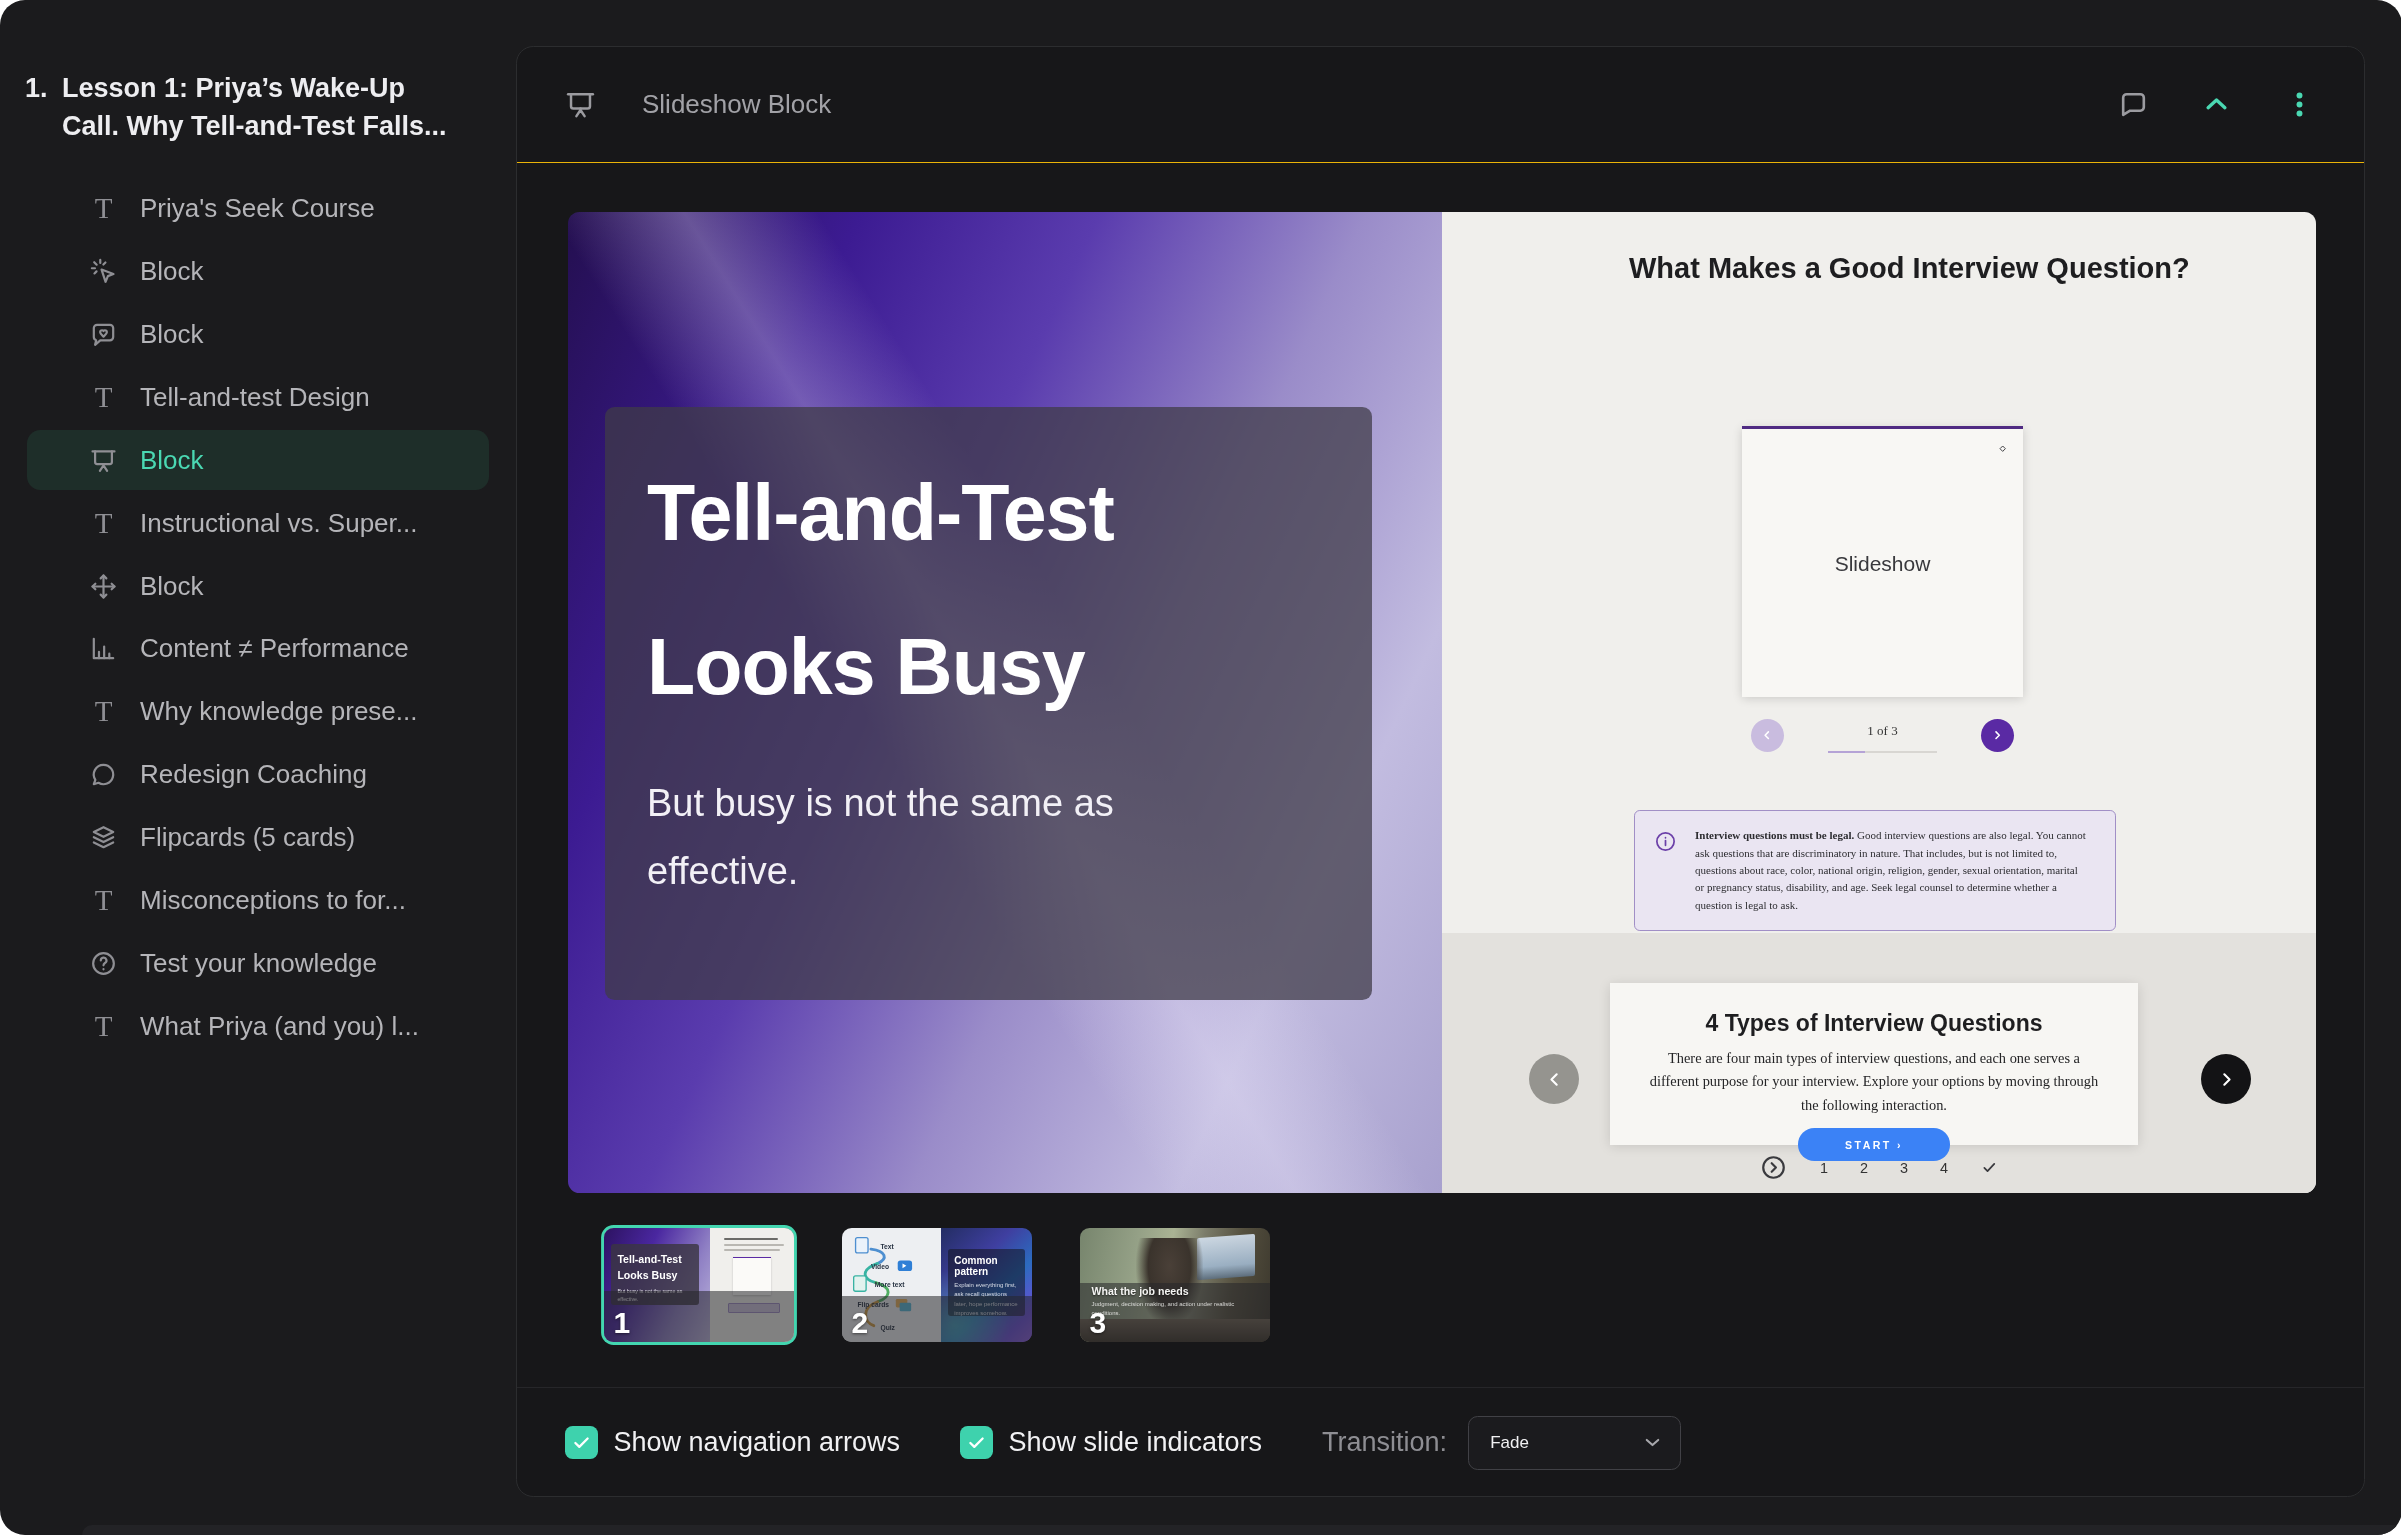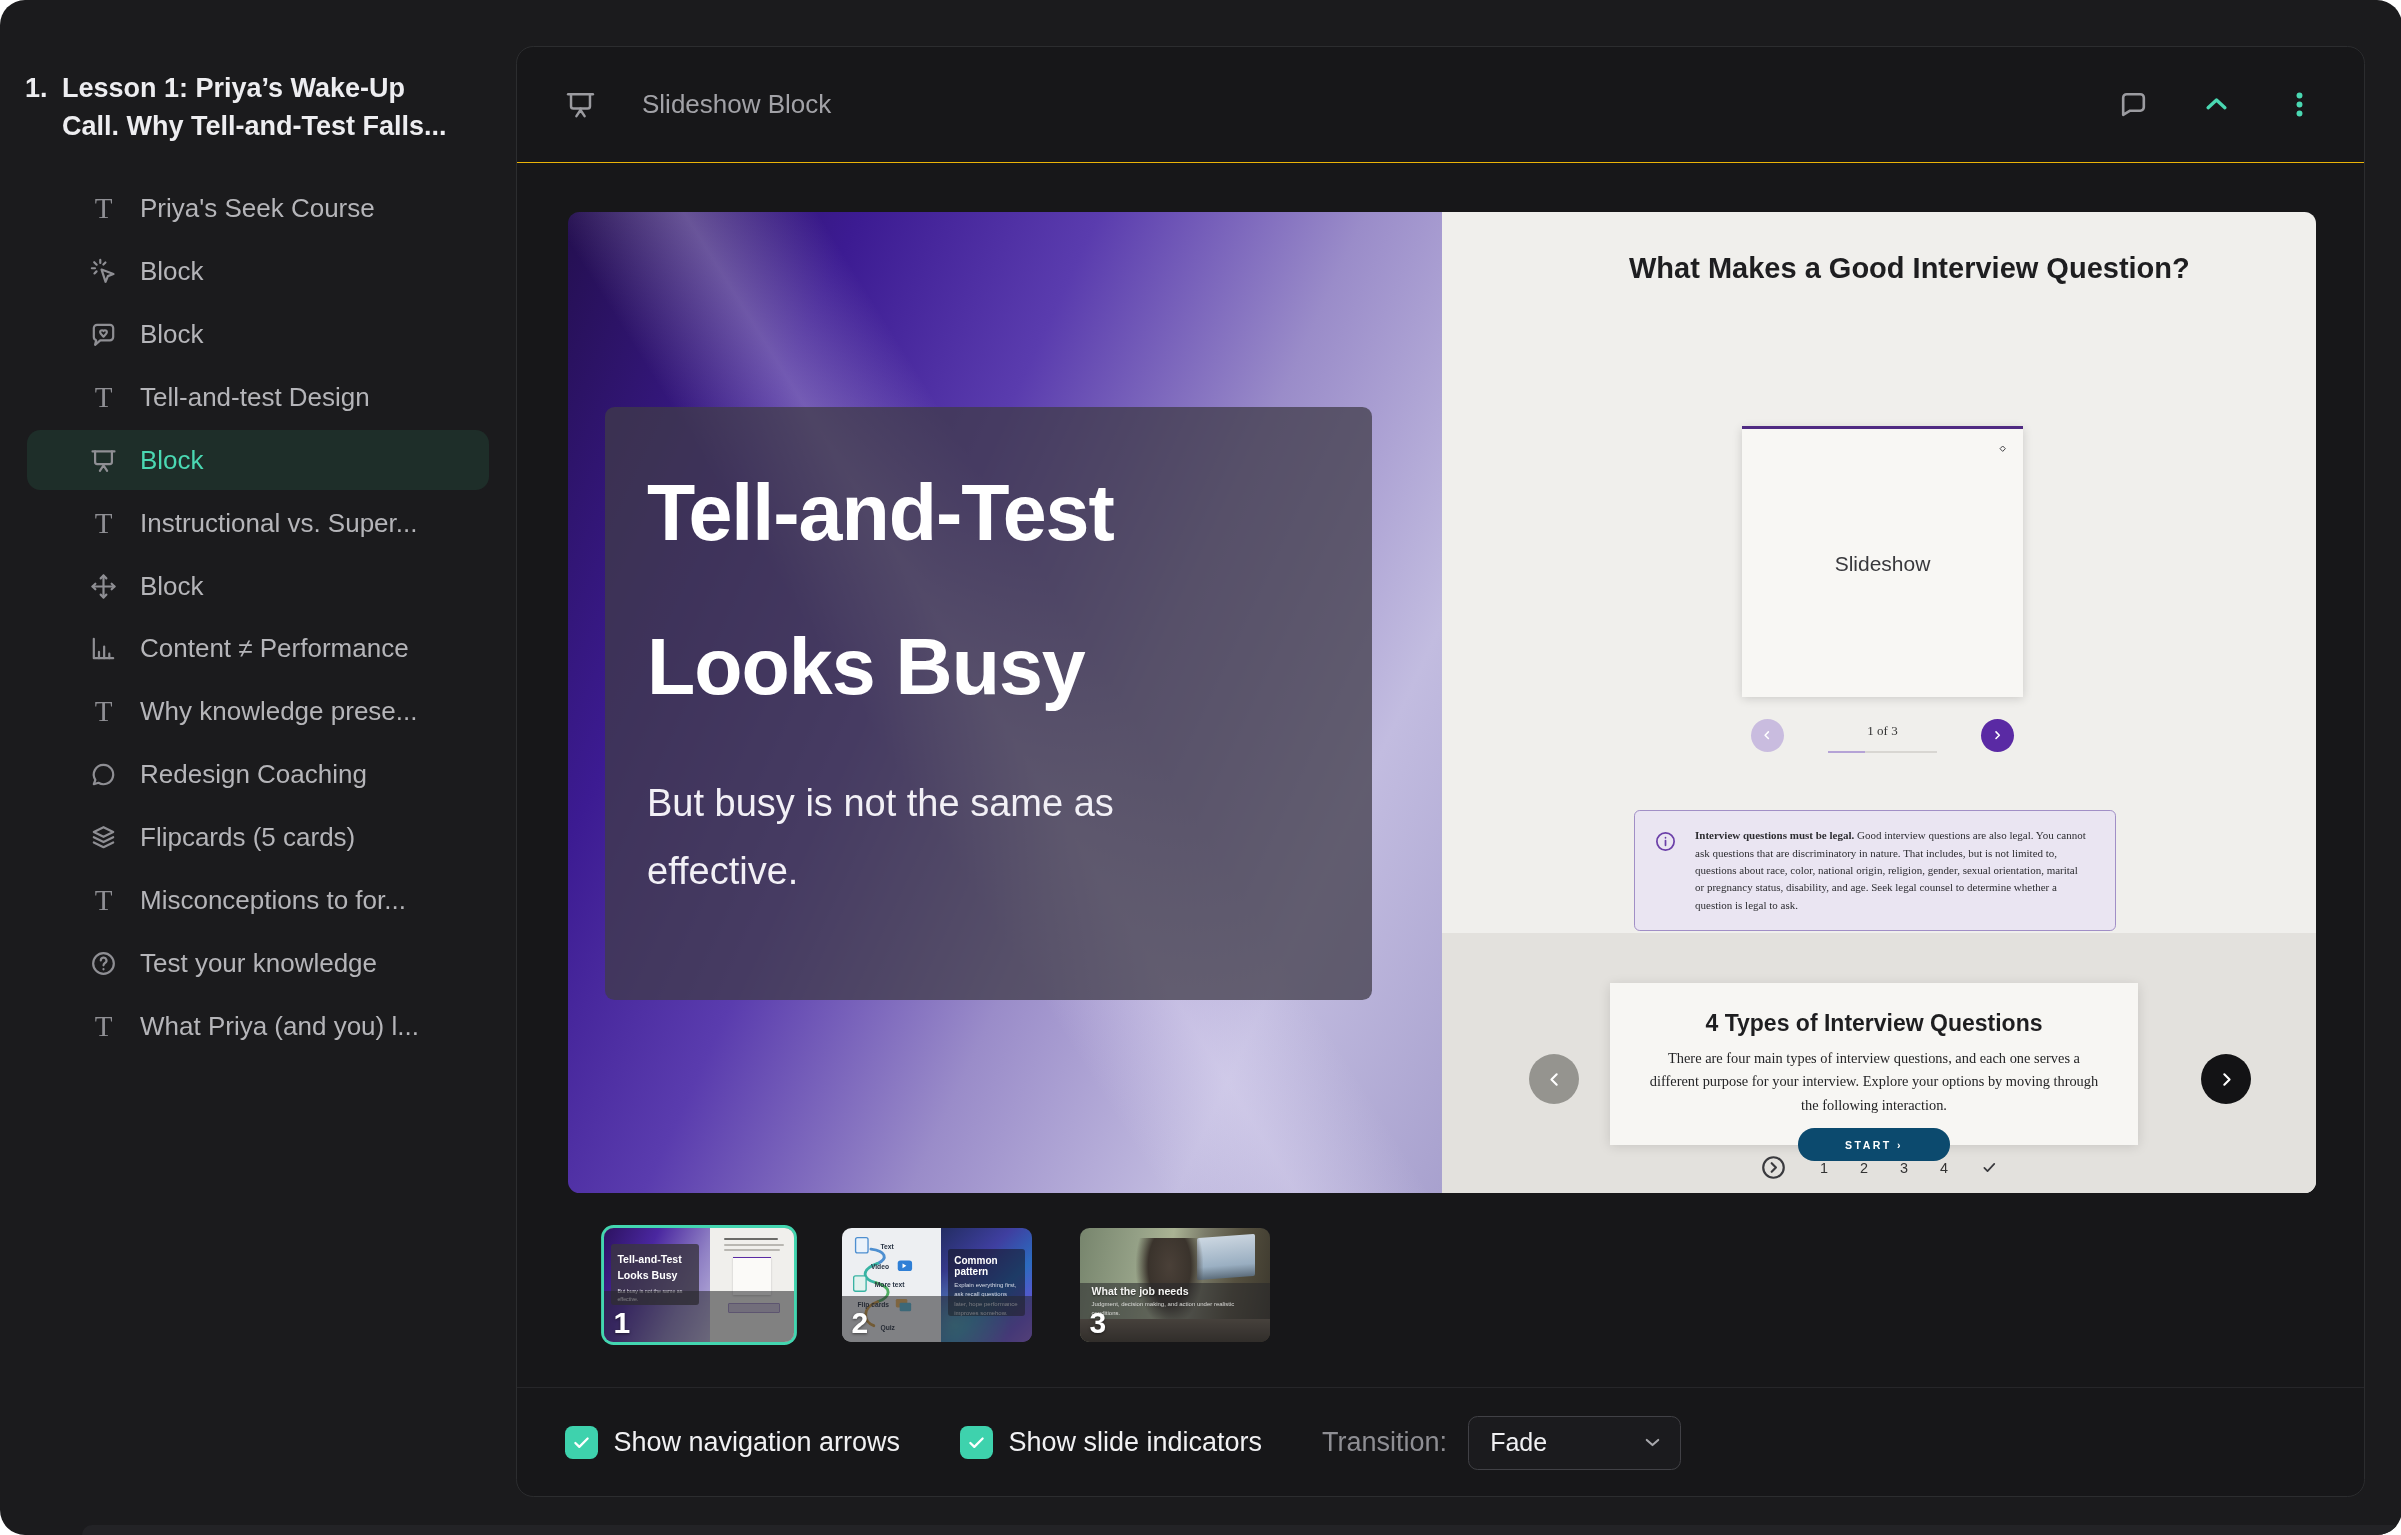--- a/index.html
+++ b/index.html
@@ -56,21 +56,21 @@
              border:1.9px solid #a violet;border:1.9px solid #a18fc6;border-radius:5.8px;display:flex;padding:16.3px 0;}
   .in-icon{width:60px;flex:none;display:flex;justify-content:center;padding-top:2.9px;}
   .in-text{font-size:11px;line-height:1.58;color:#2d2d31;padding-right:27px;}
   .in-text b{font-weight:bold;}
 
   .gray-band{position:absolute;left:0;top:721px;width:100%;height:260px;background:#e3e1dd;}
   .types-card{position:absolute;left:168px;top:771px;width:528px;height:162px;background:#f7f6f3;
               box-shadow:0 1.9px 11.5px rgba(0,0,0,0.13);text-align:center;}
   .tc-title{font-family:"Liberation Sans",sans-serif;font-weight:bold;font-size:23px;margin-top:27px;color:#1e1e20;}
   .tc-body{font-size:14.4px;line-height:1.65;width:459px;margin:9.6px auto 0;color:#242426;}
-  .tc-btn{margin-top:10.6px;display:inline-flex;width:152px;height:33px;border-radius:16.3px;background:#0c4a6e;color:#fff;
+  .tc-btn{margin-top:10.6px;display:inline-flex;width:152px;height:33px;border-radius:16.3px;background:#3b82f6;color:#fff;
           font-family:"Liberation Sans",sans-serif;font-size:10.6px;font-weight:bold;letter-spacing:2.4px;
           align-items:center;justify-content:center;}
   .indicators{position:absolute;left:0;right:0;top:941px;display:flex;justify-content:center;align-items:center;gap:32px;
               font-family:"Liberation Sans",sans-serif;font-size:14.4px;color:#333;}
   .nav-circle{position:absolute;width:50px;height:50px;border-radius:50%;display:flex;align-items:center;justify-content:center;
               z-index:4;cursor:pointer;}
   .nav-prev{left:961px;top:842px;background:#95948f;}
   .nav-next{left:1633px;top:842px;background:#131315;}
 
   
@@ -112,21 +112,21 @@
   
   .controls{position:absolute;left:0;right:0;top:1340px;height:109px;border-top:1px solid #262629;display:flex;
             align-items:center;padding-left:48px;}
   .checkbox{width:33px;height:33px;border-radius:7.7px;background:#3ed2ad;display:flex;align-items:center;justify-content:center;
             flex:none;cursor:pointer;}
   .cb-label{font-size:27px;color:#f1f1f3;margin-left:15.4px;}
   .group2{margin-left:60px;display:flex;align-items:center;}
   .trans-label{margin-left:60px;font-size:27px;color:#8e8e93;}
   .select{margin-left:21px;width:213px;height:54px;box-sizing:border-box;border:1.9px solid #414146;border-radius:9.6px;
           background:#1b1b1e;display:flex;align-items:center;padding:0 15.4px 0 21px;cursor:pointer;}
-  .select-value{font-size:25px;color:#f1f1f3;}
+  .select-value{font-size:17px;color:#f1f1f3;}
   .select .chev{margin-left:auto;}
 
   .next-strip{position:absolute;left:82px;right:0;bottom:0;height:9.6px;background:#232326;border-radius:13.4px 13.4px 0 0;}
 
   
   .flow-label{font-size:7px;font-weight:bold;fill:#273242;font-family:"Liberation Sans",sans-serif;}
 </style>
 </head>
 <body>
 

